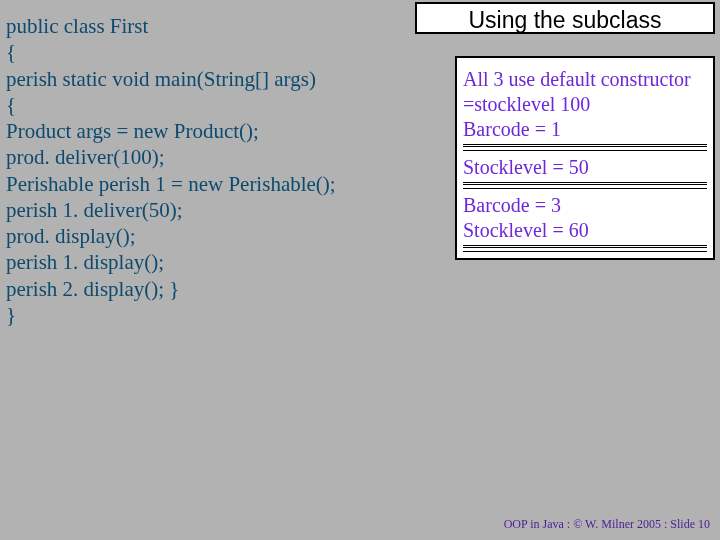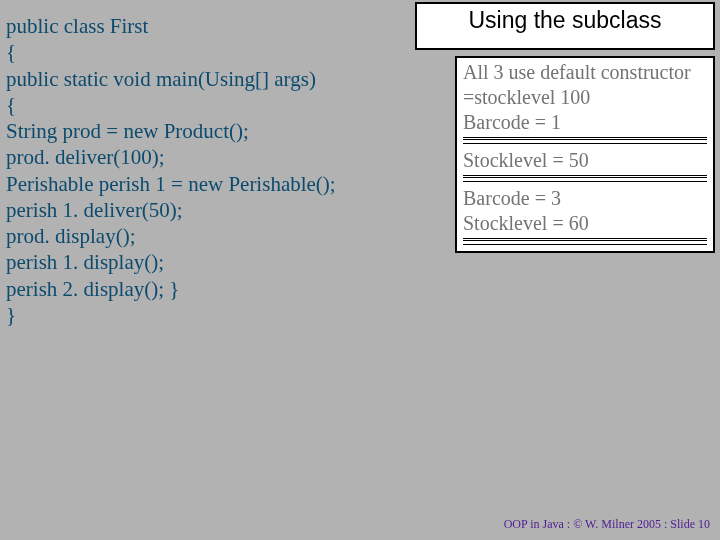--- a/index.html
+++ b/index.html
@@ -24,42 +24,42 @@
     font-size: 21px;
     line-height: 1.25;
     color: #0c4a6e;
     margin-top: 7px;
   }
   .heading-box {
     position: absolute;
     top: 2px;
     left: 415px;
     width: 300px;
-    height: 48px;
+    height: 32px;
     background: #fff;
     border: 2px solid #000;
     box-sizing: border-box;
     text-align: center;
     font-family: Arial, Helvetica, sans-serif;
     font-size: 23px;
     line-height: 32px;
     color: #000;
   }
   .output-box {
     position: absolute;
     top: 56px;
     left: 455px;
     width: 260px;
     background: #fff;
     border: 2px solid #000;
     box-sizing: border-box;
-    padding: 2px 6px 2px 6px;
+    padding: 9px 6px 2px 6px;
     font-size: 20px;
     line-height: 1.25;
-    color: #737373;
+    color: #6d28d9;
   }
   .hr-divider {
     border: none;
     border-top: 3px double #000;
     border-bottom: 1px solid #000;
     height: 3px;
     margin: 2px 0 4px 0;
     padding: 0;
   }
   .footer {
@@ -71,23 +71,23 @@
   }
 </style>
 </head>
 <body>
 
 <div class="slide">
 
   <div class="code-block">
     <div>public class First</div>
     <div>{</div>
-    <div>public static void main(Using[] args)</div>
+    <div>perish static void main(String[] args)</div>
     <div>{</div>
-    <div>String prod = new Product();</div>
+    <div>Product args = new Product();</div>
     <div>prod. deliver(100);</div>
     <div>Perishable perish 1 = new Perishable();</div>
     <div>perish 1. deliver(50);</div>
     <div>prod. display();</div>
     <div>perish 1. display();</div>
     <div>perish 2. display(); }</div>
     <div>}</div>
   </div>
 
   <div class="heading-box">Using the subclass</div>

